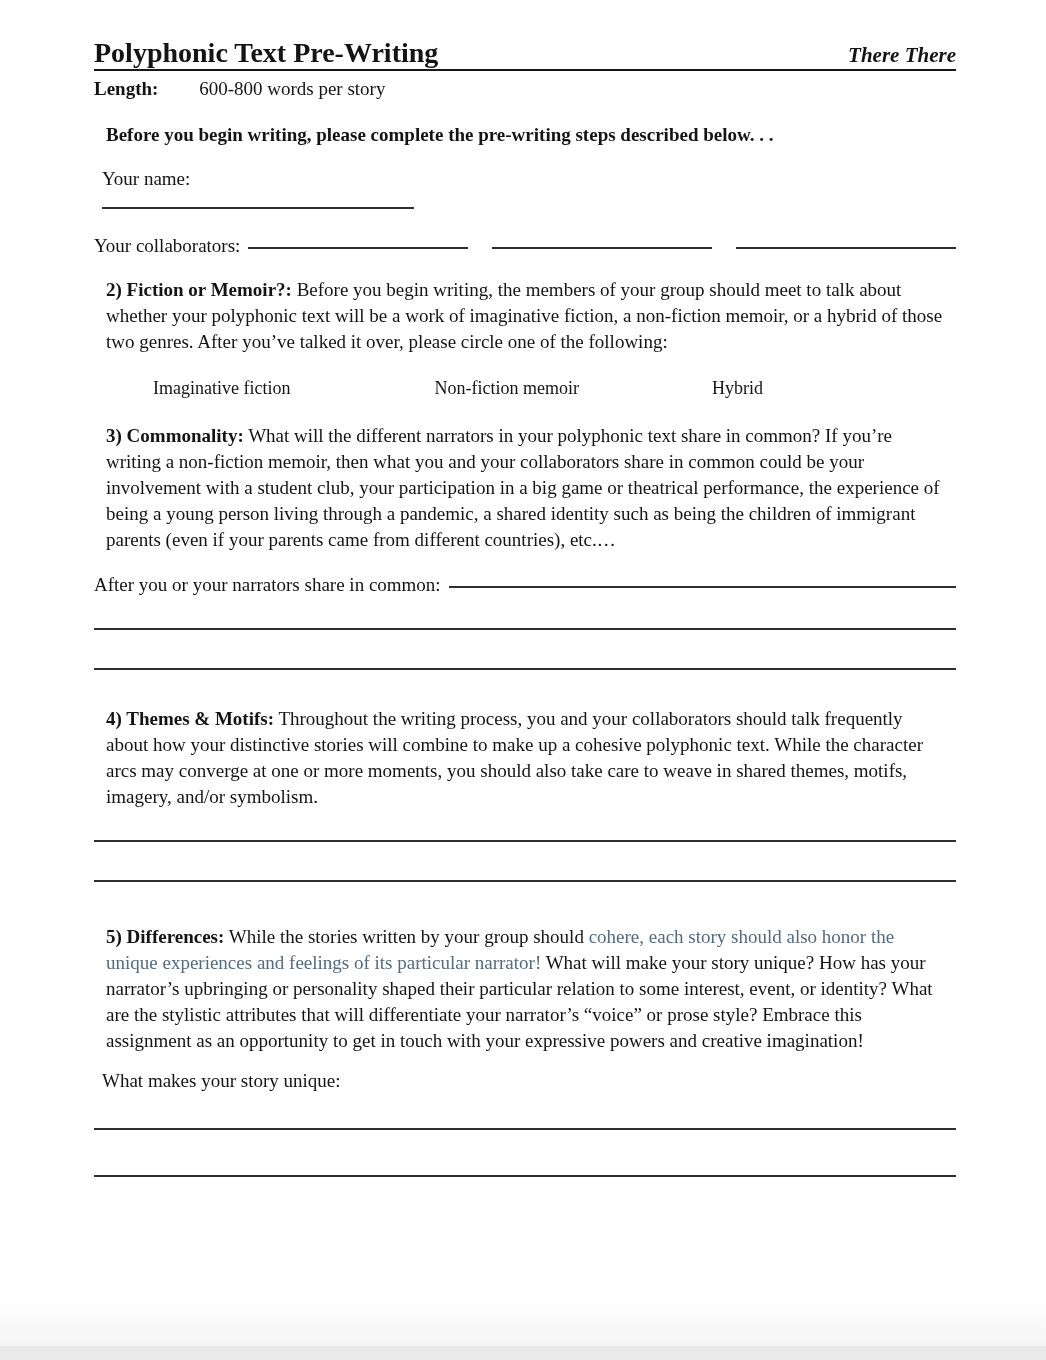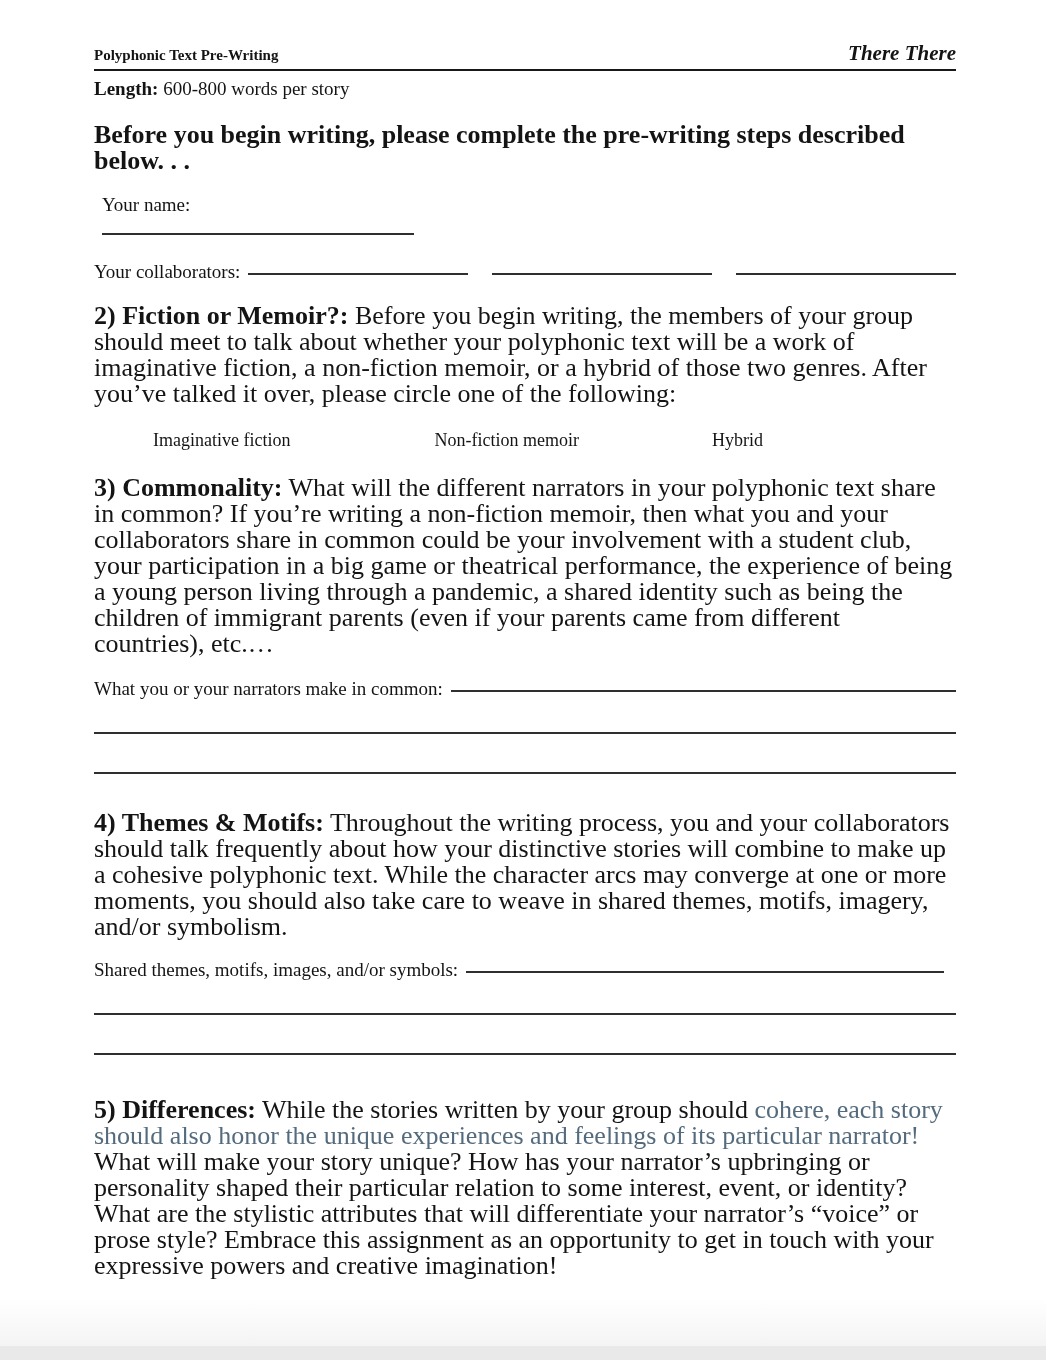--- a/index.html
+++ b/index.html
@@ -12,31 +12,31 @@
     color:#141414;
     -webkit-font-smoothing:antialiased;
   }
   .page { padding:40px 90px 0 94px; position:relative; }
 
   
   .header-row {
     display:flex; justify-content:space-between; align-items:baseline;
     border-bottom:2px solid #181818; padding-bottom:1px;
   }
-  .doc-title { font-weight:bold; font-size:15px; line-height:26px; }
+  .doc-title { font-weight:bold; font-size:28px; line-height:26px; }
   .book-title { font-weight:bold; font-style:italic; font-size:21px; line-height:26px; }
 
   .meta-row { display:flex; justify-content:space-between; align-items:baseline; margin-top:5px; font-size:19px; line-height:26px; }
-  .meta-left  { display:flex; align-items:baseline; }
+  .meta-left  { display:flex; align-items:baseline;gap:36px; }
   .meta-right { display:flex; align-items:baseline; }
   .b { font-weight:bold; }
   .sp { white-space:pre; }
 
   
-  p.par { margin:0; font-size:26px; line-height:26px; }
+  p.par { margin:12px; font-size:19px; line-height:26px; }
   .intro { font-weight:bold; margin-top:20px !important; }
   .sec1 { margin-top:24px !important; }
   .sec2 { margin-top:18px !important; }
   .sec3 { margin-top:22px !important; }
   .sec4 { margin-top:36px !important; }
   .sec5 { margin-top:42px !important; }
   .lead { font-weight:bold; }
 
   
   .field-row { display:flex; align-items:baseline; font-size:19px; line-height:26px; }
@@ -116,33 +116,29 @@
 
   <div class="options-row">
     <span class="opt-1">Imaginative fiction</span>
     <span class="opt-2">Non-fiction memoir</span>
     <span class="opt-3">Hybrid</span>
   </div>
 
   <p class="par sec3"><span class="lead">3) Commonality:</span><span> What will the different narrators in your polyphonic text share in common? If you’re writing a non-fiction memoir, then what you and your collaborators share in common could be your involvement with a student club, your participation in a big game or theatrical performance, the experience of being a young person living through a pandemic, a shared identity such as being the children of immigrant parents (even if your parents came from different countries), etc.…</span></p>
 
   <div class="field-row common-row">
-    <span>What you or your narrators make in common:</span>
+    <span>After you or your narrators share in common:</span>
     <span class="wline inline line-fill"></span>
   </div>
 
   <div class="rule rule-a1"></div>
   <div class="rule rule-a2"></div>
 
   <p class="par sec4"><span class="lead">4) Themes &amp; Motifs:</span><span> Throughout the writing process, you and your collaborators should talk frequently about how your distinctive stories will combine to make up a cohesive polyphonic text. While the character arcs may converge at one or more moments, you should also take care to weave in shared themes, motifs, imagery, and/or symbolism.</span></p>
 
-  <div class="field-row shared-row">
-    <span>Shared themes, motifs, images, and/or symbols:</span>
-    <span class="wline inline line-fill short"></span>
-  </div>
 
   <div class="rule rule-b1"></div>
   <div class="rule rule-b2"></div>
 
   <p class="par sec5"><span class="lead">5) Differences:</span><span> While the stories written by your group should </span><span style="color: rgb(84, 107, 125);">cohere, each story should also honor the unique experiences and feelings of its particular narrator!</span><span> What will make your story unique? How has your narrator’s upbringing or personality shaped their particular relation to some interest, event, or identity? What are the stylistic attributes that will differentiate your narrator’s “voice” or prose style? Embrace this assignment as an opportunity to get in touch with your expressive powers and creative imagination!</span></p>
 
   <div class="field-row unique-row">
     <span>What makes your story unique:</span>
     <span class="wline inline line-fill"></span>
   </div>

